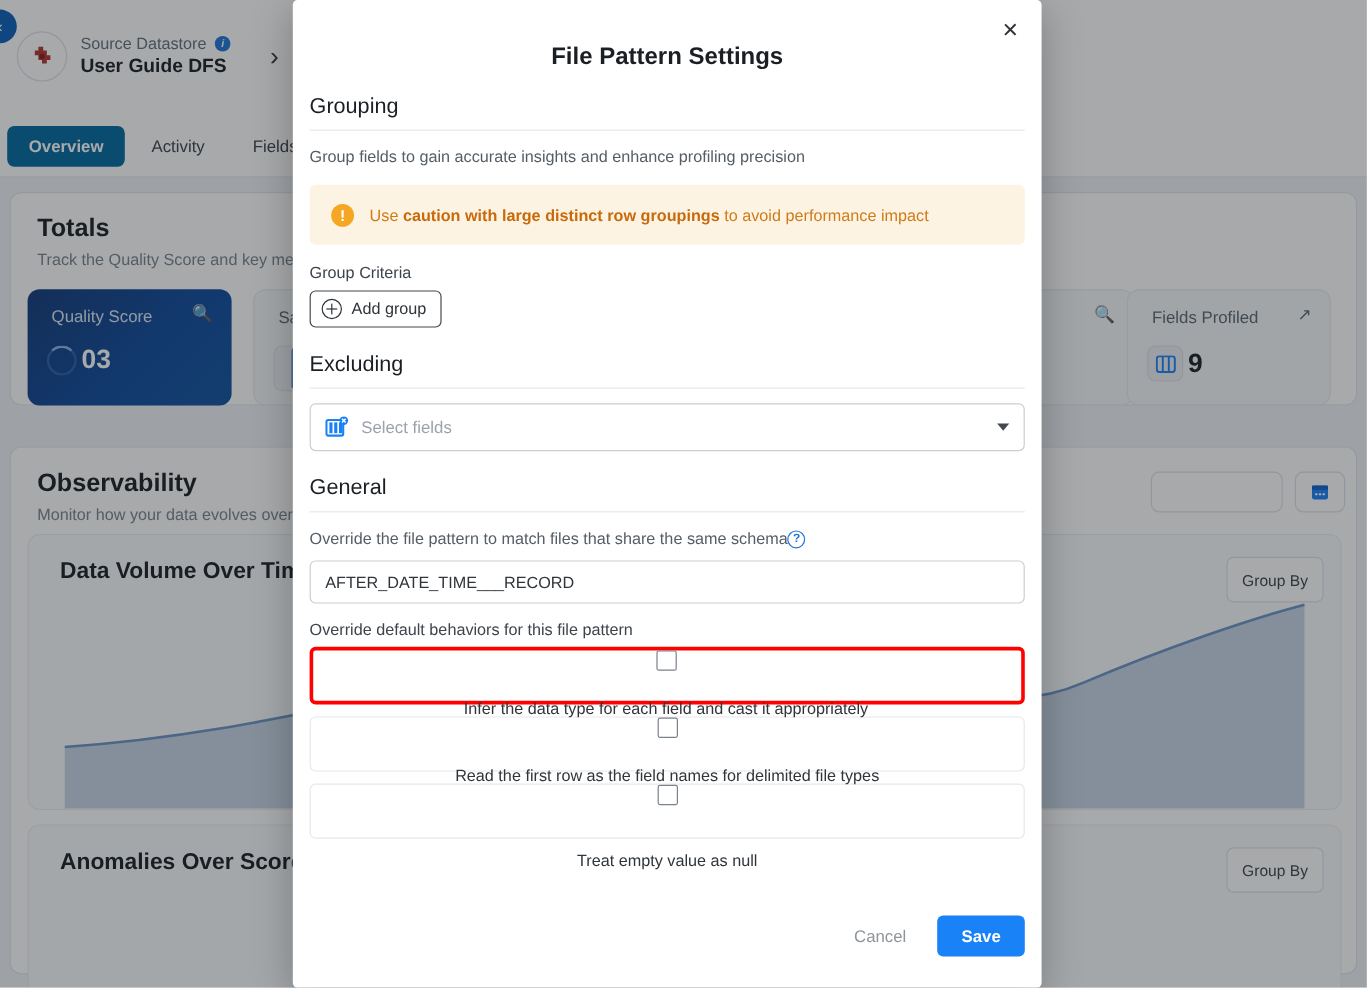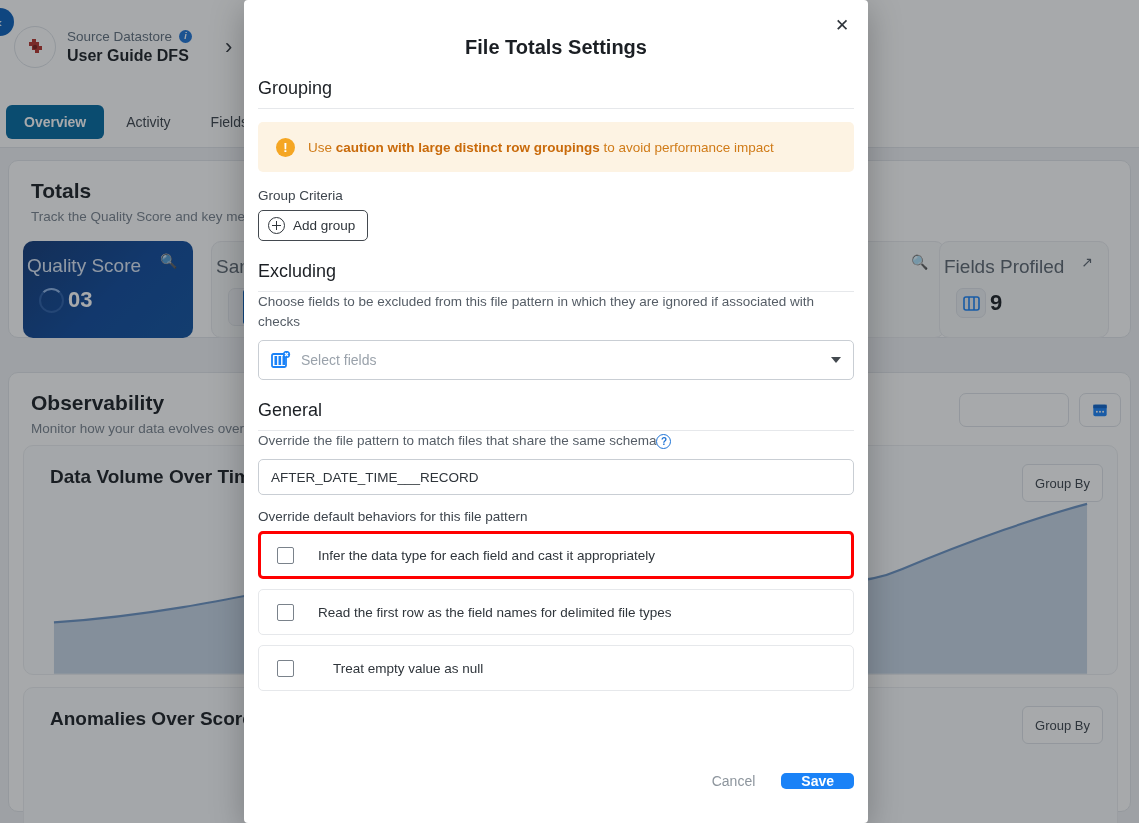--- a/index.html
+++ b/index.html
@@ -58,21 +58,21 @@
   .panel-sub { position: absolute; left: 22px; top: 48px; font-size: 13.5px; color: #7a848f; }
 
   .metric-card {
     position: absolute; top: 80px; height: 97px; border-radius: 10px;
     background: #f7f8f9; border: 1px solid #e8eaed;
   }
   .metric-card.hero {
     background: linear-gradient(135deg, #123a78 0%, #0f4a9c 55%, #11529f 100%);
     border: none;
   }
-  .mc-label { position: absolute; left: 4px; top: 14px; font-size: 19px; color: #5c6670; }
+  .mc-label { position: absolute; left: 20px; top: 14px; font-size: 14px; color: #5c6670; }
   .metric-card.hero .mc-label { color: #dbe6f5; }
   .mc-icon { position: absolute; right: 15px; top: 12px; font-size: 14px; color: #5c6670; }
   .metric-card.hero .mc-icon { color: #cfdcef; }
   .mc-body { position: absolute; left: 16px; top: 46px; display: flex; align-items: center; gap: 4px; }
   .mc-val { font-size: 22px; font-weight: 700; color: #1b1f24; }
   .metric-card.hero .mc-val { color: #ffffff; }
   .ring {
     width: 25px; height: 25px; border-radius: 50%;
     border: 2px solid #2c5fa8; border-top-color: #8fb4e6;
   }
@@ -119,21 +119,21 @@
     font-size: 17px; color: #2f353b; line-height: 1;
   }
   .modal-title {
     position: absolute; left: 0; top: 36px; width: 100%; text-align: center;
     font-size: 20px; font-weight: 600; color: #1b1f24;
   }
   .modal-body { position: absolute; left: 0; top: 78px; width: 100%; padding: 0 14px; }
 
   .sec-head {
     font-size: 18px; color: #1b1f24; font-weight: 500;
-    padding-bottom: 9px; border-bottom: 1px solid #e6e8eb; 
+    padding-bottom: 9px; border-bottom: 1px solid #e6e8eb; margin-bottom: 12px;
   }
   .sec-desc { font-size: 13.5px; color: #555d66; line-height: 20px; }
 
   .warn-banner {
     margin-top: 13px; background: #fdf3e3; border-radius: 5px;
     height: 50px; display: flex; align-items: center; gap: 13px; padding: 0 18px;
   }
   .warn-icon {
     width: 19px; height: 19px; border-radius: 50%; background: #f5a623;
     color: #ffffff; font-size: 13px; font-weight: bold;
@@ -174,35 +174,35 @@
   }
   .text-input {
     margin-top: 8px; height: 36px; width: 100%; border: 1px solid #c9ced4; border-radius: 5px;
     display: flex; align-items: center; padding: 0 12px;
     font-size: 13.5px; color: #2f353b;
     font-family: "Liberation Sans", sans-serif;
   }
 
   .check-row {
     height: 46px; border: 1px solid #e6e8eb; border-radius: 5px; background: #fff;
-    display: flex; align-items: center; padding: 0 18px; gap: 24px; margin-top: 7px;
+    display: flex; align-items: center; padding: 0 18px; gap: 24px; margin-top: 7px; flex-direction: column;
   }
   .check-row.highlighted { border: 3px solid #ff0000; height: 48px; padding-left: 16px; }
   .cbx { width: 17px; height: 17px; border: 1.5px solid #7a828b; border-radius: 2px; flex: none; background: #fff; }
   .check-label { font-size: 13.5px; color: #2f353b; }
 
   .modal-footer {
     position: absolute; left: 0; bottom: 26px; width: 100%;
     display: flex; justify-content: flex-end; align-items: center; gap: 16px; padding: 0 14px;
   }
   .btn-cancel { font-size: 14px; color: #8d959d; padding: 8px 10px; background: none; border: none;
     font-family: "Liberation Sans", sans-serif; }
   .btn-save {
     background: #1a82f7; color: #ffffff; font-size: 14px; font-weight: 600;
-    border: none; border-radius: 5px; height: 16px; padding: 0 20px;
+    border: none; border-radius: 5px; height: 34px; padding: 0 20px;
     font-family: "Liberation Sans", sans-serif;
   }
 </style>
 </head>
 <body>
 
 <div id="page-root">
   <div class="bg-wrap">
 
     <div class="bg-topbar">
@@ -309,41 +309,41 @@
       </div>
     </div>
 
   </div>
   <div id="scrim"></div>
 </div>
 
 <div id="modal">
 
   <div class="modal-close">✕</div>
-  <div class="modal-title">File Totals Settings</div>
+  <div class="modal-title">File Pattern Settings</div>
 
   <div class="modal-body">
 
     
     <div class="sec-head">Grouping</div>
+    <div class="sec-desc">Group fields to gain accurate insights and enhance profiling precision</div>
 
     <div class="warn-banner">
       <div class="warn-icon">!</div>
       <div class="warn-text"><span>Use </span><b>caution with large distinct row groupings</b><span> to avoid performance impact</span></div>
     </div>
 
     <div class="field-label">Group Criteria</div>
     <button class="add-group-btn">
       <span class="plus-circle"></span>
       <span>Add group</span>
     </button>
 
     
     <div class="sec-head" style="margin-top:20px;">Excluding</div>
-    <div class="sec-desc">Choose fields to be excluded from this file pattern in which they are ignored if associated with checks</div>
 
     <div class="select-box">
       <svg width="20" height="18" viewBox="0 0 20 18">
         <rect x="1" y="3" width="14" height="13" rx="1.5" fill="none" stroke="#1a82f7" stroke-width="1.8"></rect>
         <rect x="3.5" y="5" width="2.6" height="9" fill="#1a82f7"></rect>
         <rect x="7.5" y="5" width="2.6" height="9" fill="#1a82f7"></rect>
         <rect x="11.5" y="5" width="2.6" height="9" fill="#1a82f7"></rect>
         <circle cx="15.5" cy="3.5" r="3.6" fill="#1a82f7"></circle>
         <path d="M14 2l3 3M17 2l-3 3" stroke="#fff" stroke-width="1.2"></path>
       </svg>

